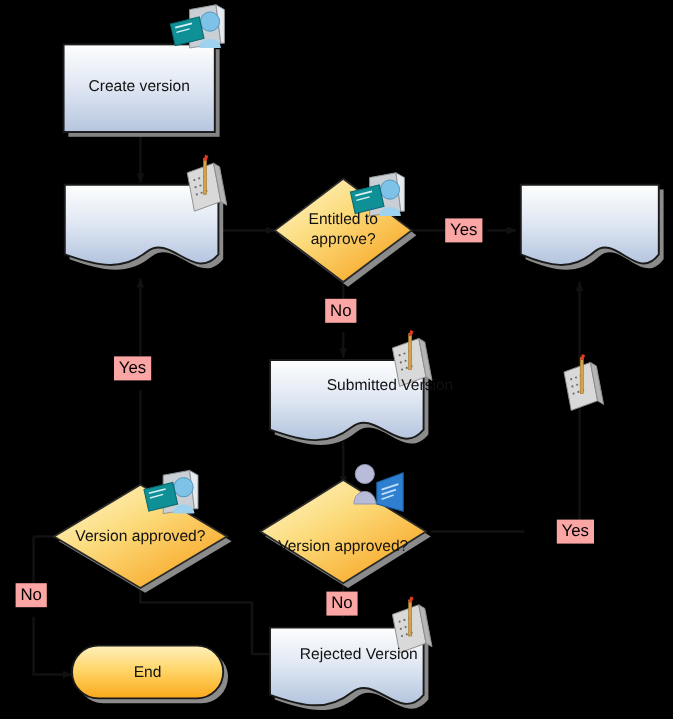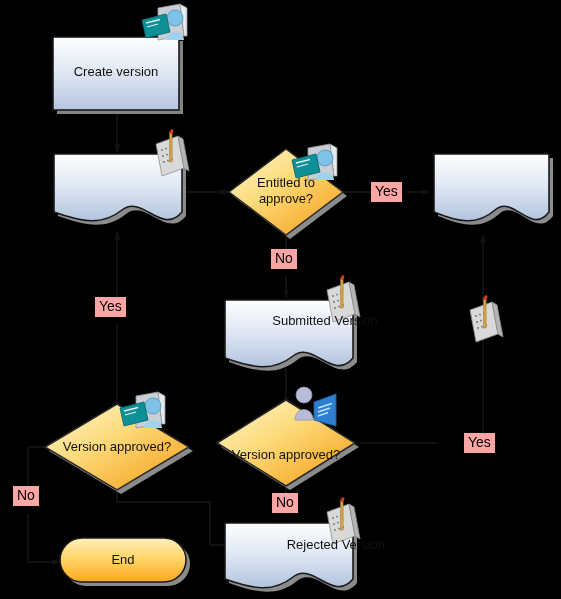--- a/index.html
+++ b/index.html
@@ -271,21 +271,21 @@
   <div class="node-label" style="left:231px; top:175px; width:110px;">Entitled to
 approve?</div>
 
 
   <div class="node-label" style="left:225px; top:313px; width:128px;margin-left:36px;">Submitted Version</div>
 
   <div class="node-label" style="left:45px; top:439px; width:144px;">Version approved?</div>
 
   <div class="node-label" style="left:217px; top:447px; width:138px;">Version approved?</div>
 
-  <div class="node-label" style="left:233px; top:537px; width:152px;text-align:right;">Rejected Version</div>
+  <div class="node-label" style="left:223px; top:537px; width:152px;">Rejected Version</div>
 
   <div class="node-label" style="left:60px; top:552px; width:126px;">End</div>
 
   <div class="edge-label" style="left:371px; top:182px;">Yes</div>
 
   <div class="edge-label" style="left:271px; top:249px;">No</div>
 
   <div class="edge-label" style="left:95px; top:297px;">Yes</div>
 
   <div class="edge-label" style="left:13px; top:486px;">No</div>

